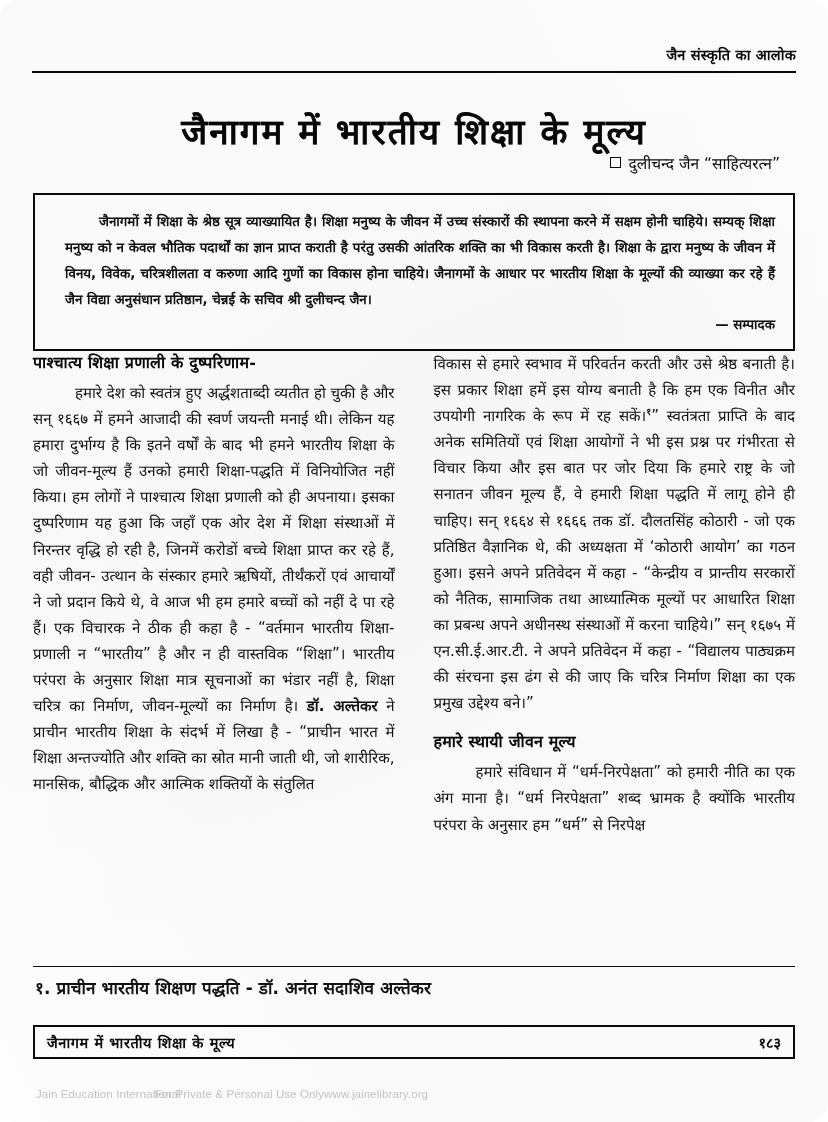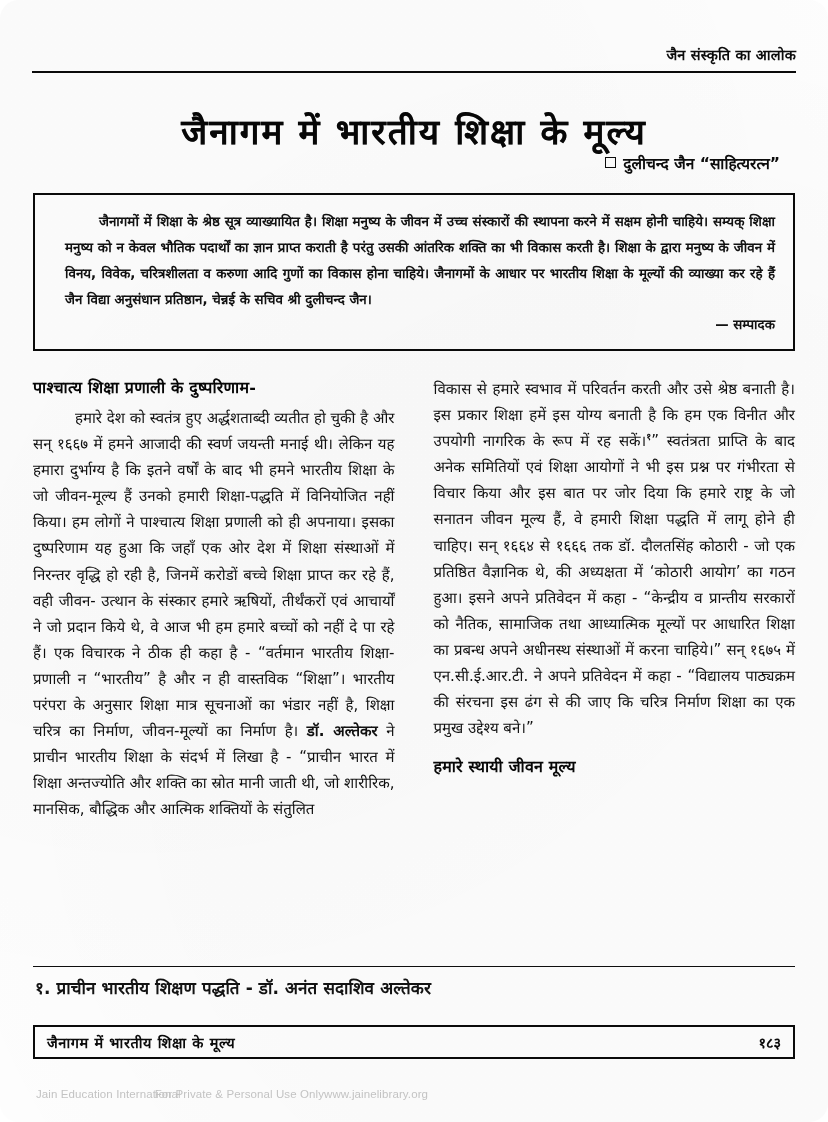--- a/index.html
+++ b/index.html
@@ -60,21 +60,21 @@
     line-height: 1.25;
     text-shadow: 0 0 0.6px rgba(0,0,0,0.55);
   }
   .byline {
     position: absolute;
     top: 152px;
     left: 32px;
     right: 48px;
     text-align: right;
     font-family: "DejaVu Sans", sans-serif;
-    font-weight: bold;
+    font-weight: normal;
     font-size: 15.5px;
     color: #0c0c0c;
   }
   .byline .bullet-box {
     display: inline-block;
     width: 9px;
     height: 9px;
     border: 1.6px solid #0c0c0c;
     margin-right: 7px;
     vertical-align: 1px;
@@ -104,21 +104,21 @@
     font-weight: bold;
     font-size: 13.4px;
     line-height: 1.9;
     text-align: right;
     color: #111;
     margin-top: -2px;
   }
   
   .columns {
     position: absolute;
-    top: 376px;
+    top: 351px;
     left: 33px;
     width: 762px;
     height: 608px;
     display: flex;
     gap: 39px;
     justify-content: center;
   }
   .col {
     width: 366px;
   }
@@ -237,20 +237,21 @@
   <div class="columns">
 
     <div class="col">
       <div class="sec-head">पाश्चात्य शिक्षा प्रणाली के दुष्परिणाम-</div>
       <p class="body-text indent"><span>हमारे देश को स्वतंत्र हुए अर्द्धशताब्दी व्यतीत हो चुकी है और सन् १६६७ में हमने आजादी की स्वर्ण जयन्ती मनाई थी। लेकिन यह हमारा दुर्भाग्य है कि इतने वर्षों के बाद भी हमने भारतीय शिक्षा के जो जीवन-मूल्य हैं उनको हमारी शिक्षा-पद्धति में विनियोजित नहीं किया। हम लोगों ने पाश्चात्य शिक्षा प्रणाली को ही अपनाया। इसका दुष्परिणाम यह हुआ कि जहाँ एक ओर देश में शिक्षा संस्थाओं में निरन्तर वृद्धि हो रही है, जिनमें करोडों बच्चे शिक्षा प्राप्त कर रहे हैं, वही जीवन- उत्थान के संस्कार हमारे ऋषियों, तीर्थंकरों एवं आचार्यों ने जो प्रदान किये थे, वे आज भी हम हमारे बच्चों को नहीं दे पा रहे हैं। एक विचारक ने ठीक ही कहा है - “वर्तमान भारतीय शिक्षा-प्रणाली न “भारतीय” है और न ही वास्तविक “शिक्षा”। भारतीय परंपरा के अनुसार शिक्षा मात्र सूचनाओं का भंडार नहीं है, शिक्षा चरित्र का निर्माण, जीवन-मूल्यों का निर्माण है। </span><b>डॉ. अल्तेकर</b><span> ने प्राचीन भारतीय शिक्षा के संदर्भ में लिखा है - “प्राचीन भारत में शिक्षा अन्तज्योति और शक्ति का स्रोत मानी जाती थी, जो शारीरिक, मानसिक, बौद्धिक और आत्मिक शक्तियों के संतुलित</span></p>
     </div>
 
     <div class="col">
       <p class="body-text"><span>विकास से हमारे स्वभाव में परिवर्तन करती और उसे श्रेष्ठ बनाती है। इस प्रकार शिक्षा हमें इस योग्य बनाती है कि हम एक विनीत और उपयोगी नागरिक के रूप में रह सकें।</span><sup class="fn">१</sup><span>” स्वतंत्रता प्राप्ति के बाद अनेक समितियों एवं शिक्षा आयोगों ने भी इस प्रश्न पर गंभीरता से विचार किया और इस बात पर जोर दिया कि हमारे राष्ट्र के जो सनातन जीवन मूल्य हैं, वे हमारी शिक्षा पद्धति में लागू होने ही चाहिए। सन् १६६४ से १६६६ तक डॉ. दौलतसिंह कोठारी - जो एक प्रतिष्ठित वैज्ञानिक थे, की अध्यक्षता में ‘कोठारी आयोग’ का गठन हुआ। इसने अपने प्रतिवेदन में कहा - “केन्द्रीय व प्रान्तीय सरकारों को नैतिक, सामाजिक तथा आध्यात्मिक मूल्यों पर आधारित शिक्षा का प्रबन्ध अपने अधीनस्थ संस्थाओं में करना चाहिये।” सन् १६७५ में एन.सी.ई.आर.टी. ने अपने प्रतिवेदन में कहा - “विद्यालय पाठ्यक्रम की संरचना इस ढंग से की जाए कि चरित्र निर्माण शिक्षा का एक प्रमुख उद्देश्य बने।”</span></p>
       <div class="sec-head gap-top">हमारे स्थायी जीवन मूल्य</div>
+      <p class="body-text indent">हमारे संविधान में “धर्म-निरपेक्षता” को हमारी नीति का एक अंग माना है। “धर्म निरपेक्षता” शब्द भ्रामक है क्योंकि भारतीय परंपरा के अनुसार हम “धर्म” से निरपेक्ष</p>
     </div>
 
   </div>
 
   <div class="fn-rule"></div>
   <div class="footnote">१. प्राचीन भारतीय शिक्षण पद्धति - डॉ. अनंत सदाशिव अल्तेकर</div>
 
   <div class="footer-bar">
     <span class="f-title">जैनागम में भारतीय शिक्षा के मूल्य</span>
     <span class="f-page">१८३</span>

